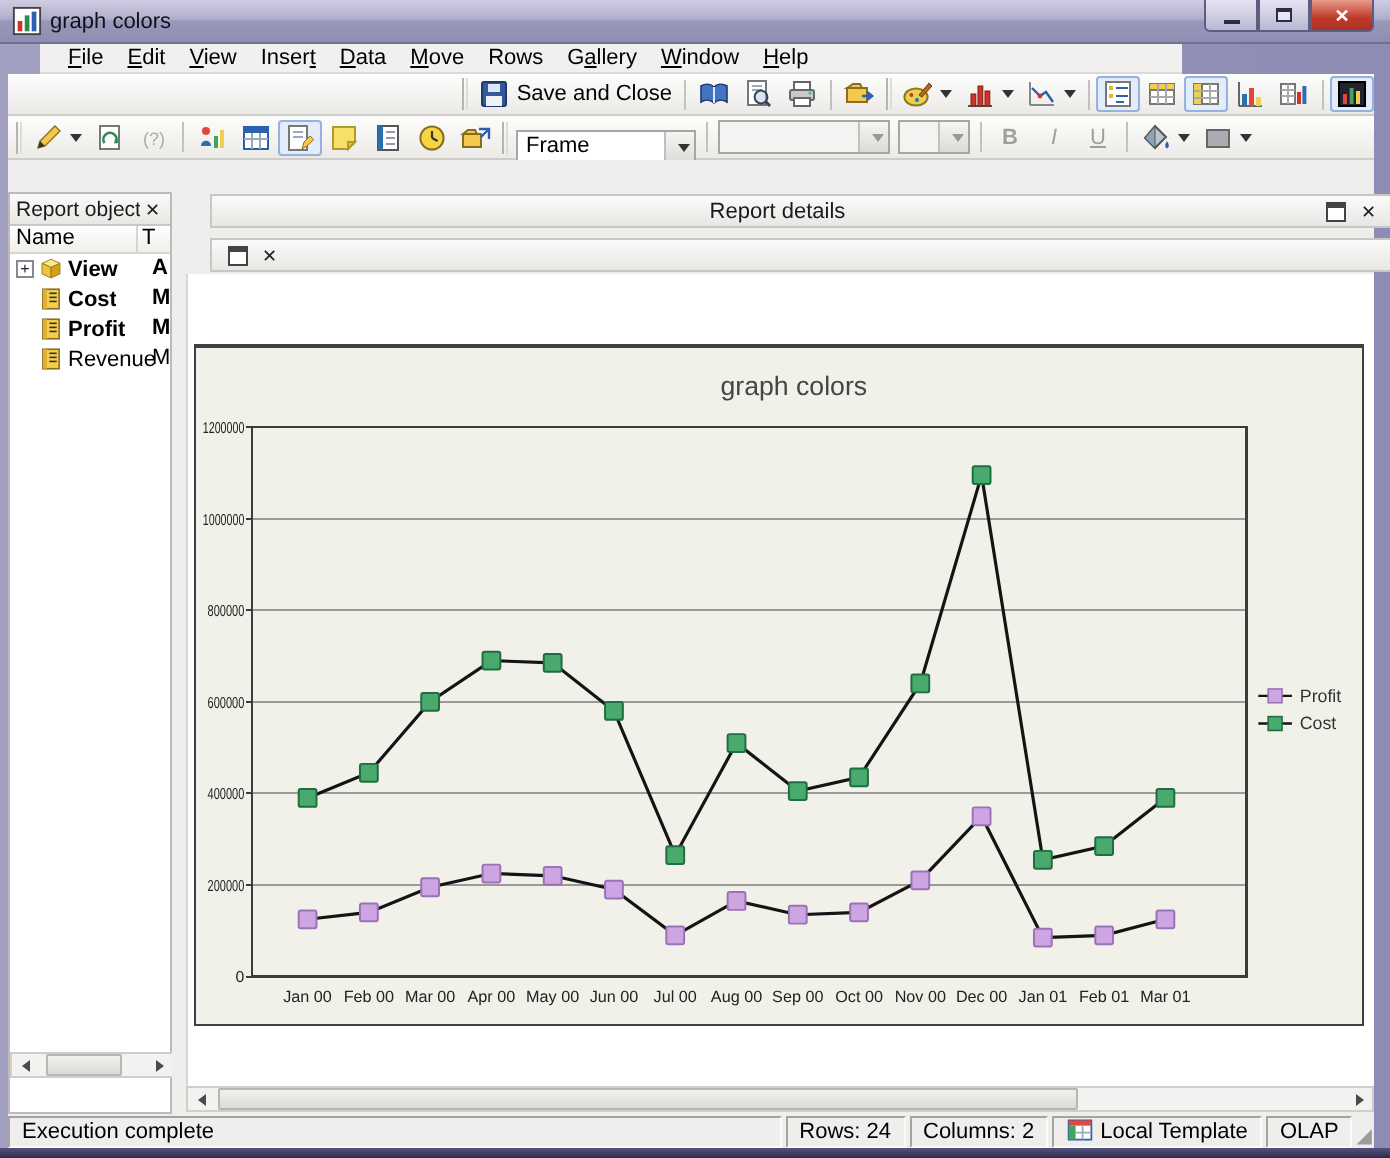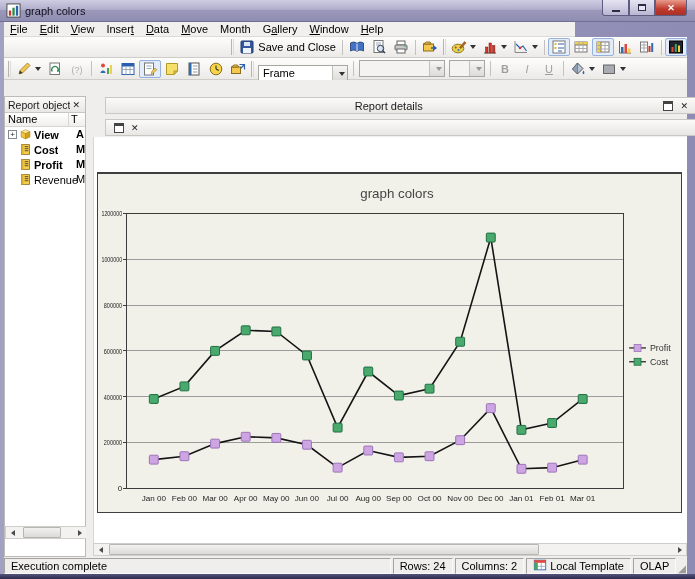--- a/index.html
+++ b/index.html
@@ -19,22 +19,22 @@
   .winbtn { height:16px; border:1px solid #5e5c80; border-top:none; display:flex; align-items:center;
             justify-content:center; font-size:9px; color:#2c2c44; cursor:default; }
   .winbtn.min { width:27px; background:linear-gradient(to bottom,#e6e4f2,#b9b7d2); border-radius:0 0 0 3px; }
   .winbtn.max { width:26px; background:linear-gradient(to bottom,#e6e4f2,#b9b7d2); }
   .winbtn.close { width:32px; background:linear-gradient(to bottom,#e89b8c,#c0392b 60%,#a93226);
                   color:#fff; font-weight:bold; border-radius:0 0 3px 0; }
   .glyph-min { width:8px; height:2px; background:#2c2c44; margin-top:6px; }
   .glyph-max { width:8px; height:7px; border:1px solid #2c2c44; border-top-width:2px; background:#e8e6f4; }
 
   
-  .menubar { position:absolute; left:4px; top:22px; width:571px; height:15px; background:#f1f0ee;
-             display:flex; align-items:center; border-bottom:1px solid #dddbd9;}
+  .menubar { position:absolute; left:20px; top:22px; width:571px; height:15px; background:#f1f0ee;
+             display:flex; align-items:center; padding-left:8px; border-bottom:1px solid #dddbd9;}
   .menu-item { padding:0 6px; height:15px; line-height:15px; cursor:default; }
   .menu-item u { text-decoration:underline; }
 
   
   .toolbar { position:absolute; left:4px; width:683px; display:flex; align-items:center;
              background:linear-gradient(to bottom,#fdfdfc,#eceae7);
              border-bottom:1px solid #cfcdca; padding-left:2px; }
   .toolbar.t1 { top:37px; height:21px;justify-content:flex-end; }
   .toolbar.t2 { top:58px; height:22px; }
   .tbtn { display:flex; align-items:center; height:18px; padding:0 2px; border:1px solid transparent;
@@ -149,21 +149,21 @@
     </div>
   </div>
 
   <div class="menubar" id="menubar">
       <span class="menu-item"><u>F</u>ile</span>
       <span class="menu-item"><u>E</u>dit</span>
       <span class="menu-item"><u>V</u>iew</span>
       <span class="menu-item">Inser<u>t</u></span>
       <span class="menu-item"><u>D</u>ata</span>
       <span class="menu-item"><u>M</u>ove</span>
-      <span class="menu-item">Month</span>
+      <span class="menu-item">Rows</span>
       <span class="menu-item">G<u>a</u>llery</span>
       <span class="menu-item"><u>W</u>indow</span>
       <span class="menu-item"><u>H</u>elp</span>
     </div>
   <div class="toolbar t1" id="toolbar1">
       <span class="tgrip" style="border-left: 1px solid rgb(182, 180, 177); border-right: 1px solid rgb(222, 220, 217); width: 3px;"></span>
       <div class="tbtn">
         <svg viewBox="0 0 16 16">
           <rect x="2" y="2" width="12" height="12" rx="1" fill="#35589c" stroke="#1d3a6e"></rect>
           <rect x="5" y="3" width="6" height="4" fill="#dce6f5"></rect>

